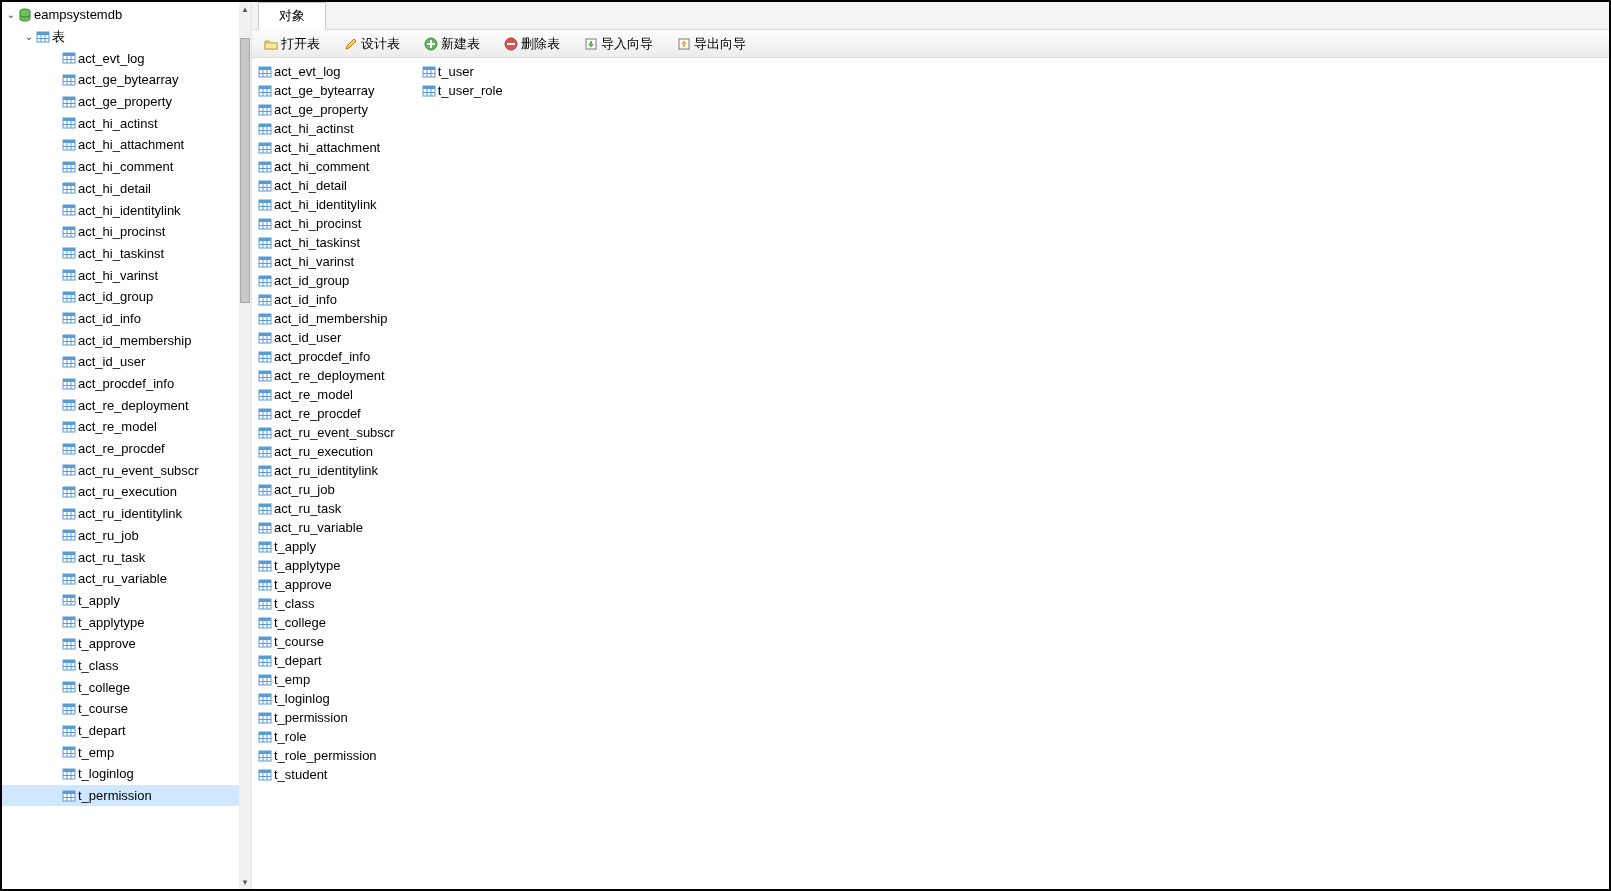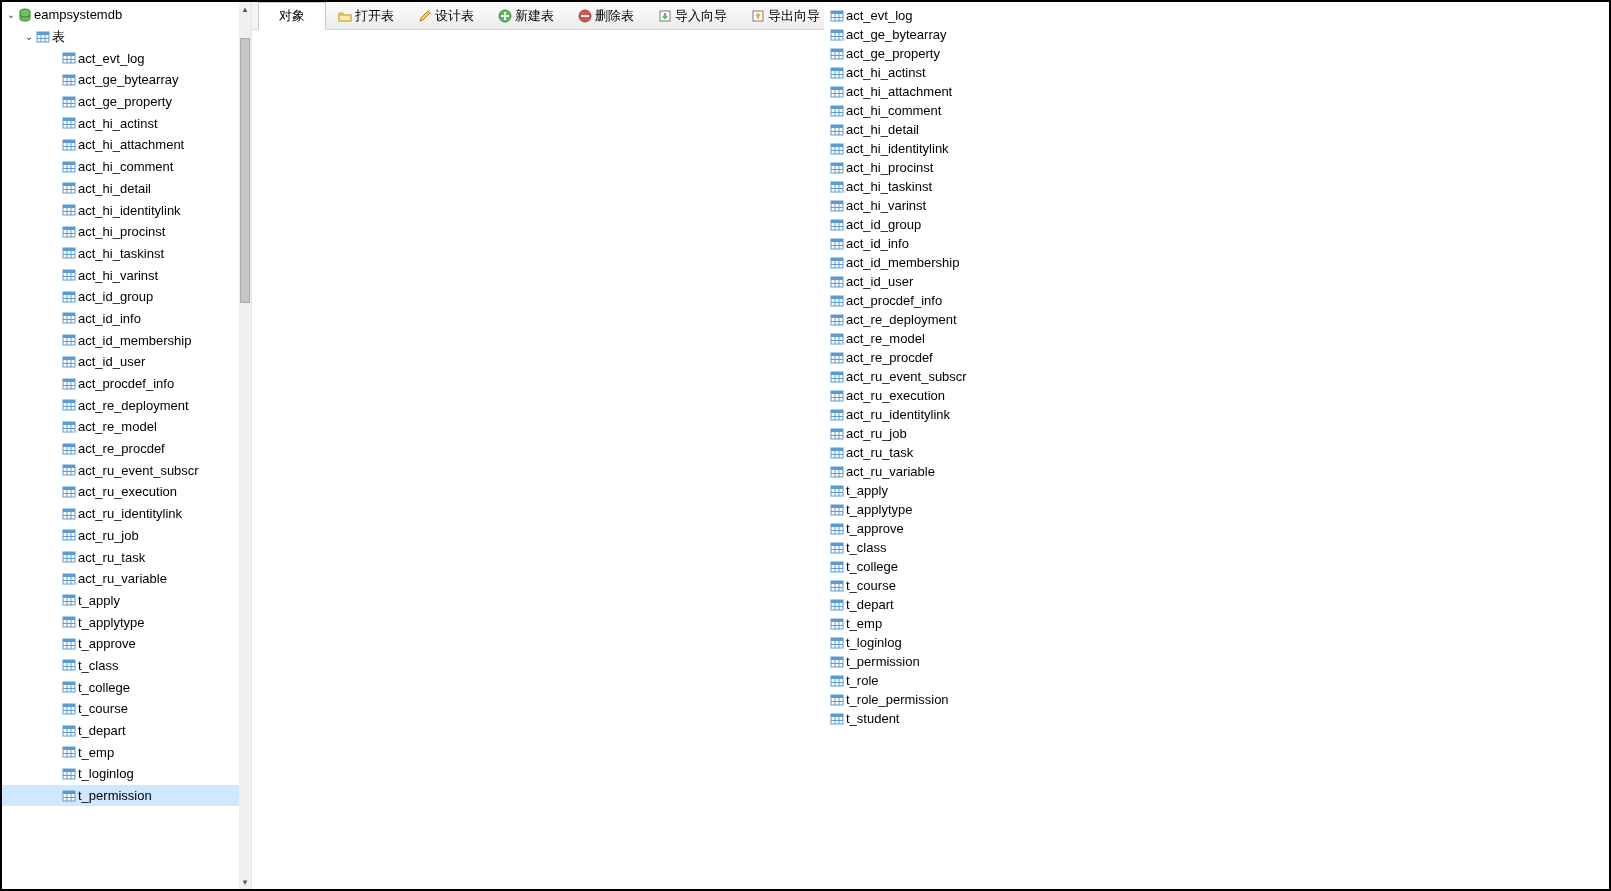--- a/index.html
+++ b/index.html
@@ -62,20 +62,21 @@
   }
   #sidebar-scrollbar .thumb {
     position: absolute; left: 1px; right: 1px;
     background: #c7c7c7;
     border: 1px solid #a9a9a9;
   }
   
   #main {
     flex: 1;
     display: flex;
+    flex-direction: column;
     min-width: 0;
   }
   #tabbar {
     height: 28px;
     border-bottom: 1px solid #d9d9d9;
     background: #f4f4f4;
     display: flex;
     align-items: flex-end;
   }
   .tab {
@@ -641,15 +642,26 @@
             <svg class="ic">
               <use href="#ic-table"></use>
             </svg>
             <span class="label">t_role_permission</span>
           </div><div class="obj-row">
             <svg class="ic">
               <use href="#ic-table"></use>
             </svg>
             <span class="label">t_student</span>
           </div></div>
+      <div class="col" id="col2"><div class="obj-row">
+            <svg class="ic">
+              <use href="#ic-table"></use>
+            </svg>
+            <span class="label">t_user</span>
+          </div><div class="obj-row">
+            <svg class="ic">
+              <use href="#ic-table"></use>
+            </svg>
+            <span class="label">t_user_role</span>
+          </div></div>
     </div>
   </div>
 </div>
 
 </body></html>

